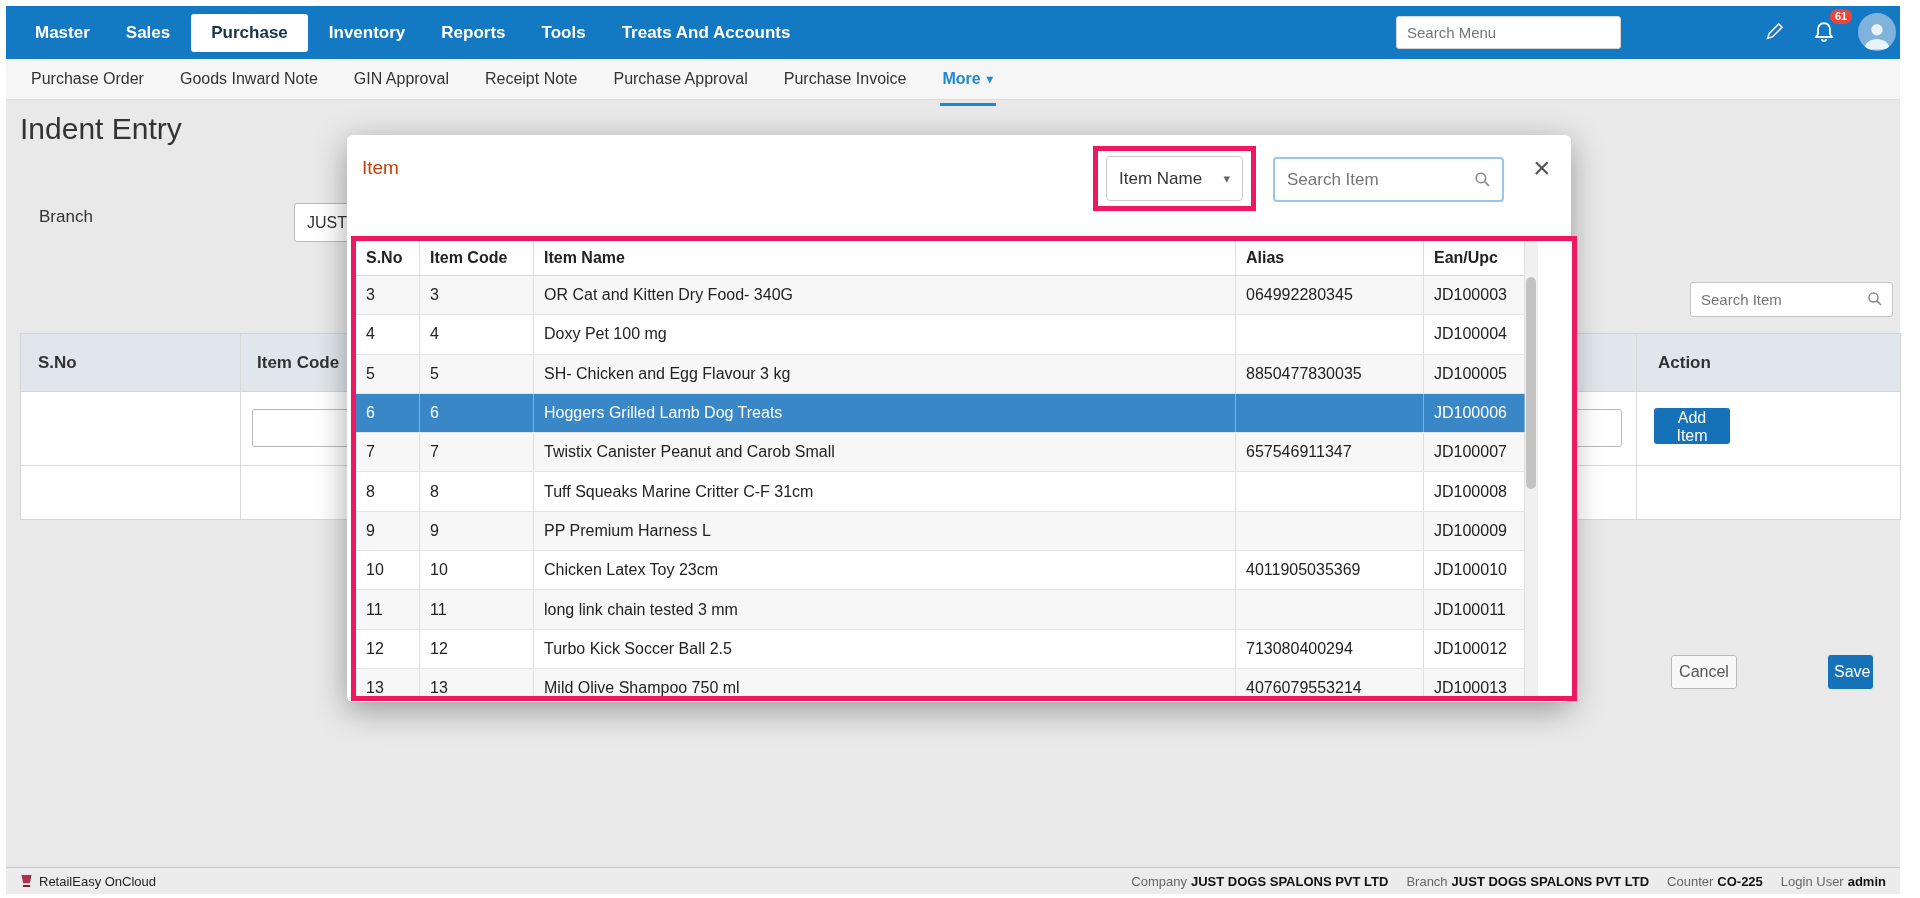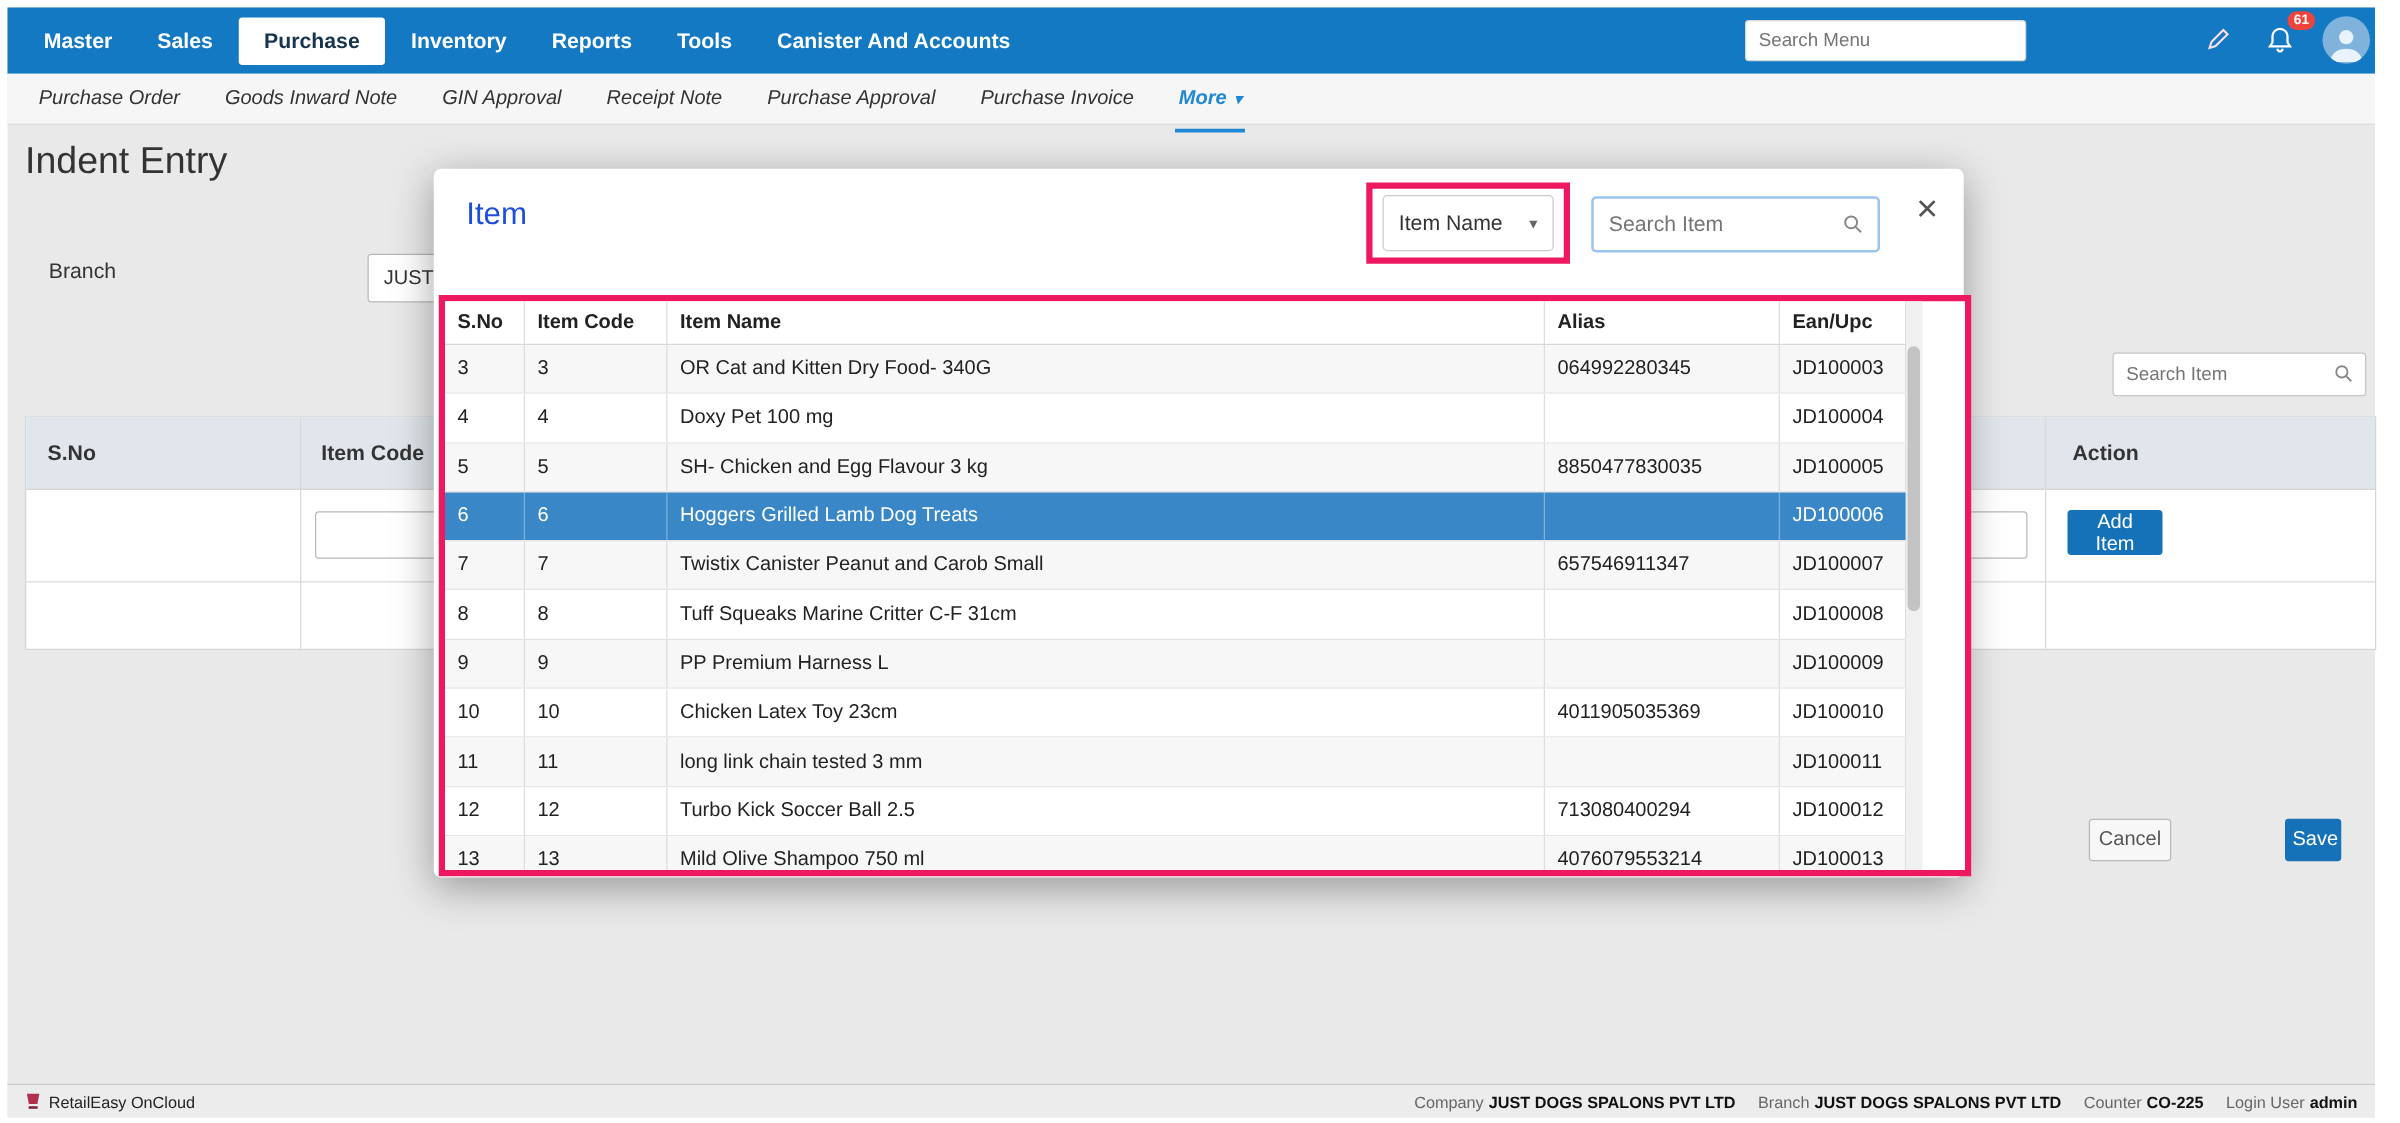--- a/index.html
+++ b/index.html
@@ -18,21 +18,21 @@
   .bellwrap{position:absolute;left:1806px;top:13px;width:30px;height:30px;cursor:pointer;}
   .badge{position:absolute;left:1824px;top:3px;background:var(--badge-red,#ef443b);color:#fff;font-size:11px;
     font-weight:bold;border-radius:9px;padding:1px 5px;line-height:13px;}
   .avatar{position:absolute;left:1852px;top:7px;width:38px;height:38px;border-radius:50%;background:#7fb3dc;
     display:flex;align-items:flex-end;justify-content:center;overflow:hidden;cursor:pointer;}
 
   
   .subnav{position:absolute;top:53px;left:0;width:100%;height:41px;background:#f6f6f6;border-bottom:1px solid #dcdcdc;
     display:flex;align-items:center;padding-left:10px;box-sizing:border-box;}
   .sn-item{font-size:16px;color:#333;padding:20px 15px;margin-right:6px;position:relative;cursor:pointer;
-    display:flex;align-items:center;gap:6px;white-space:nowrap;font-style:italic;}
+    display:flex;align-items:center;gap:6px;white-space:nowrap;}
   .sn-item.active{color:var(--link-blue,#1e88d4);font-weight:bold;}
   .sn-item.active::after{content:"";position:absolute;left:12px;right:12px;bottom:2px;height:3px;background:var(--link-blue,#1e88d4);}
   .sn-caret{font-size:12px;line-height:1;}
 
   
   .page-title{position:absolute;left:14px;top:106px;font-size:30px;color:#333;}
   .branch-label{position:absolute;left:33px;top:201px;font-size:17px;color:#333;}
   .branch-input{position:absolute;left:288px;top:197px;width:310px;height:39px;border:1px solid #b9b9b9;
     border-radius:3px;padding:0 12px;font-size:16px;color:#333;box-sizing:border-box;background:#fff;}
   .bg-search{position:absolute;left:1684px;top:276px;width:203px;height:35px;}
@@ -50,21 +50,21 @@
     color:#fff;border:none;border-radius:3px;font-size:16px;font-family:inherit;cursor:pointer;}
 
   .cancel-btn{position:absolute;left:1665px;top:649px;width:66px;height:34px;background:#f7f7f7;border:1px solid #b9b9b9;
     border-radius:3px;color:#555;font-size:16px;font-family:inherit;cursor:pointer;}
   .save-btn{position:absolute;left:1822px;top:649px;width:45px;height:34px;background:var(--button-blue,#1572b9);
     border:none;border-radius:3px;color:#fff;font-size:16px;font-family:inherit;cursor:pointer;}
 
   
   .modal{position:absolute;left:341px;top:129px;width:1224px;height:567px;background:#fff;border-radius:6px;
     box-shadow:0 8px 32px rgba(0,0,0,0.35);z-index:50;}
-  .modal-title{position:absolute;left:26px;top:22px;font-size:25px;color:#1d4ed8;font-weight:500;}
+  .modal-title{position:absolute;left:15px;top:22px;font-size:19px;color:#c2410c;font-weight:500;}
   .filter-highlight{position:absolute;left:746px;top:11px;width:163px;height:65px;border:5px solid var(--accent-pink,#ee1860);
     box-sizing:border-box;display:flex;align-items:center;justify-content:center;background:#fff;}
   .dropdown{width:137px;height:45px;border:1px solid #ccc;border-radius:4px;background:#fff;display:flex;
     align-items:center;justify-content:space-between;padding:0 12px;box-sizing:border-box;font-size:17px;color:#333;cursor:pointer;}
   .dd-caret{color:#666;font-size:13px;}
   .modal-search{position:absolute;left:926px;top:22px;width:231px;height:45px;}
   .modal-search input{width:100%;height:100%;border:2px solid #9ac4ea;border-radius:4px;padding:0 40px 0 12px;
     font-size:17px;box-sizing:border-box;color:#333;}
   .modal-search svg{position:absolute;right:12px;top:13px;}
   .modal-close{position:absolute;left:1186px;top:18px;font-size:30px;color:#555;cursor:pointer;line-height:1;}
@@ -97,21 +97,21 @@
 <div class="app">
 
   <div class="topnav">
     <div class="tn-items">
         <div class="tn-item">Master</div>
         <div class="tn-item">Sales</div>
         <div class="tn-item active">Purchase</div>
         <div class="tn-item">Inventory</div>
         <div class="tn-item">Reports</div>
         <div class="tn-item">Tools</div>
-        <div class="tn-item">Canister And Accounts</div>
+        <div class="tn-item">Treats And Accounts</div>
       </div>
     <input class="nav-search" placeholder="Search Menu" style="">
     <div class="pencil">
       <svg width="22" height="22" viewBox="0 0 24 24">
           <path d="M4 20l1.6-5.2L16 4.3 19.7 8 9.2 18.4 4 20z" fill="none" stroke="#ffe0ec" stroke-width="1.8"></path>
         </svg>
     </div>
     <div class="bellwrap">
       <svg width="24" height="26" viewBox="0 0 24 24">
           <path d="M12 3c-3.3 0-6 2.7-6 6v5l-2 3h16l-2-3V9c0-3.3-2.7-6-6-6z" fill="none" stroke="#fff" stroke-width="1.8"></path>

